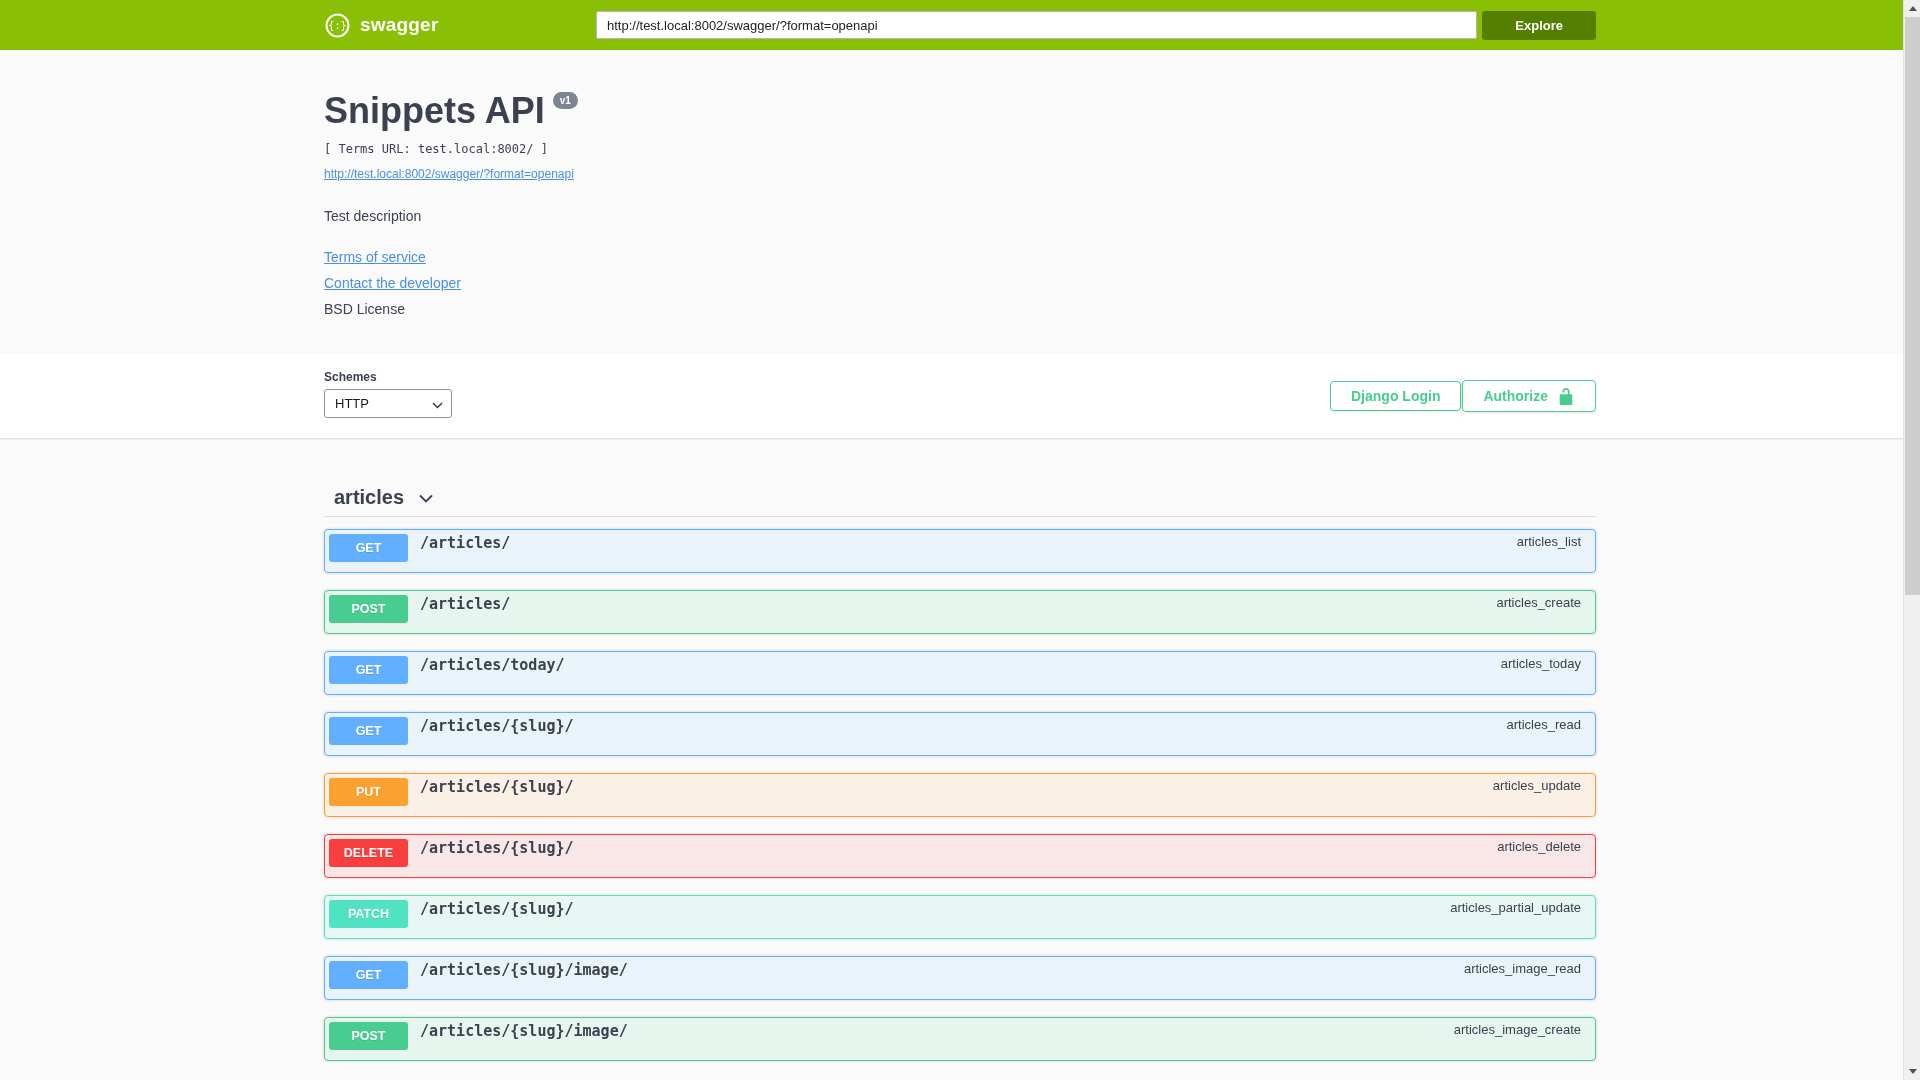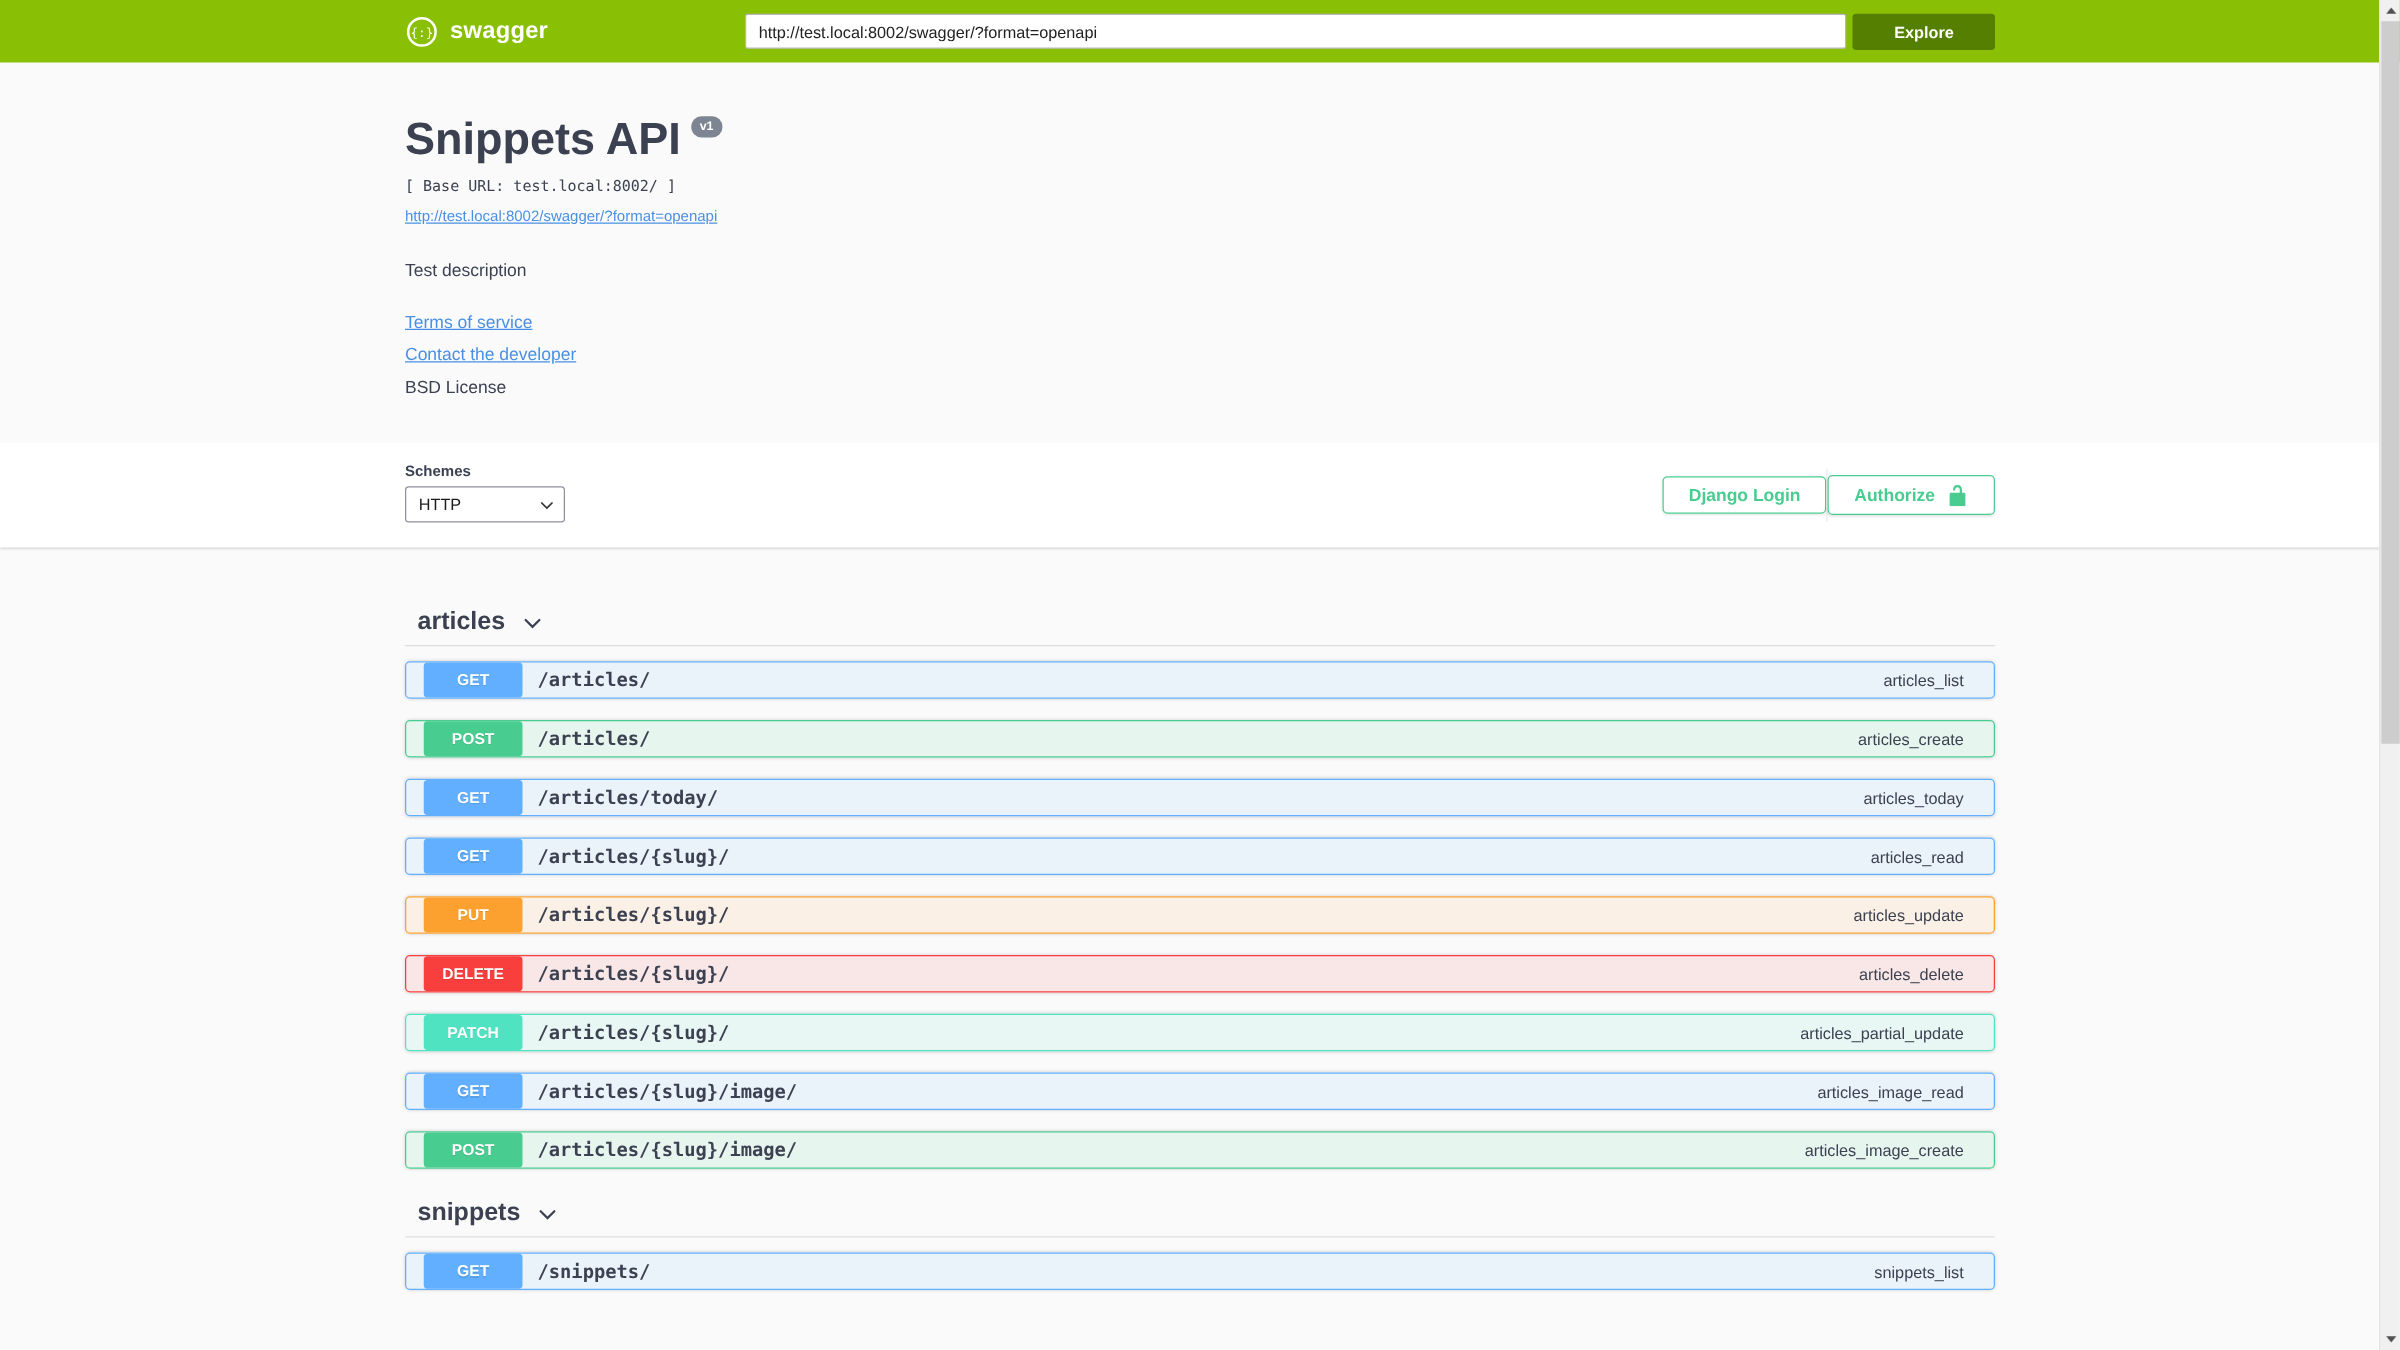--- a/index.html
+++ b/index.html
@@ -81,21 +81,21 @@
   
   .operations-wrapper { padding-top: 36px; }
   .tag-section + .tag-section { margin-top: 24px; }
   .opblock-tag {
     display: flex; align-items: center; margin: 12px 0 12px;
     padding: 0 20px 7px 10px; font-size: 20px; font-weight: 700; color: var(--c-text);
     border-bottom: 1px solid rgba(59,65,81,.15); cursor: pointer;
   }
   .opblock-tag .chevron { margin-left: 12px; margin-top: 3px; }
   .opblock {
-    display: flex; align-items: center; height: 30px; padding: 14px;
+    display: flex; height: 44px; padding: 4px;
     margin: 0 0 17px; border: 1px solid var(--mc); border-radius: 4px;
     background: var(--mbg); box-shadow: 0 0 3px rgba(0,0,0,.19); cursor: pointer;
   }
   .opblock-method {
     width: 79px; flex: none; height: 28px; line-height: 28px; text-align: center;
     background: var(--mc); color: #fff; font-size: 12.5px; font-weight: 700;
     border-radius: 3px; text-shadow: 0 1px 0 rgba(0,0,0,.1);
   }
   .opblock-path {
     margin-left: 12px; font-family: "DejaVu Sans Mono", "Liberation Mono", monospace;
@@ -133,21 +133,21 @@
       <input class="download-url-input" type="text" value="http://test.local:8002/swagger/?format=openapi" style="">
       <button class="download-url-button" type="button">Explore</button>
     </form>
   </div>
 </header>
 
 <section class="information-container wrapper">
   <h2 class="info-title">
     <span>Snippets API</span><span class="version-badge">v1</span>
   </h2>
-  <div class="base-url">[ Base URL: test.local:8002/ ]</div>
+  <div class="base-url">[ Terms URL: test.local:8002/ ]</div>
   <a class="spec-link" href="#">http://test.local:8002/swagger/?format=openapi</a>
   <div class="info-description">Test description</div>
   <div class="info-links">
     <a class="info-link" href="#">Terms of service</a>
     <a class="info-link" href="#">Contact the developer</a>
     <div class="license-text">BSD License</div>
   </div>
 </section>
 
 <section class="scheme-container">

